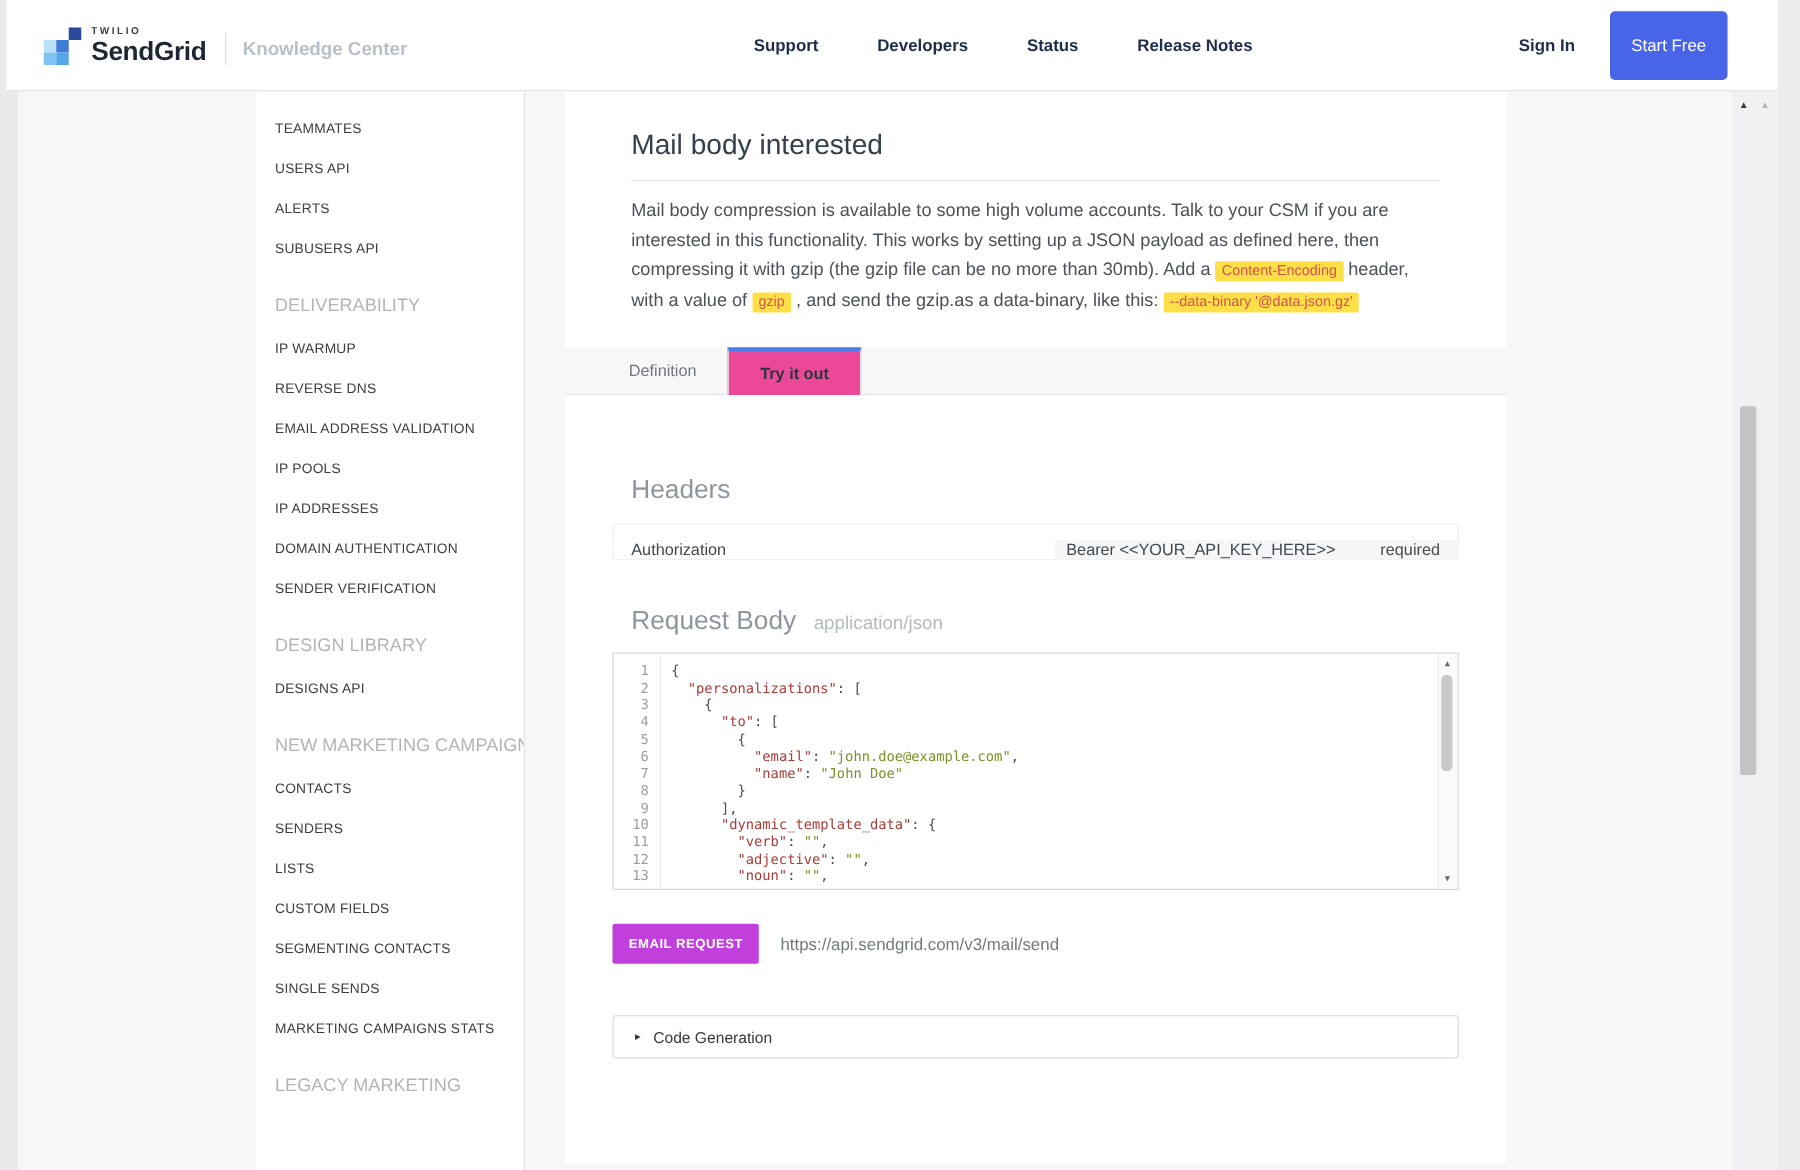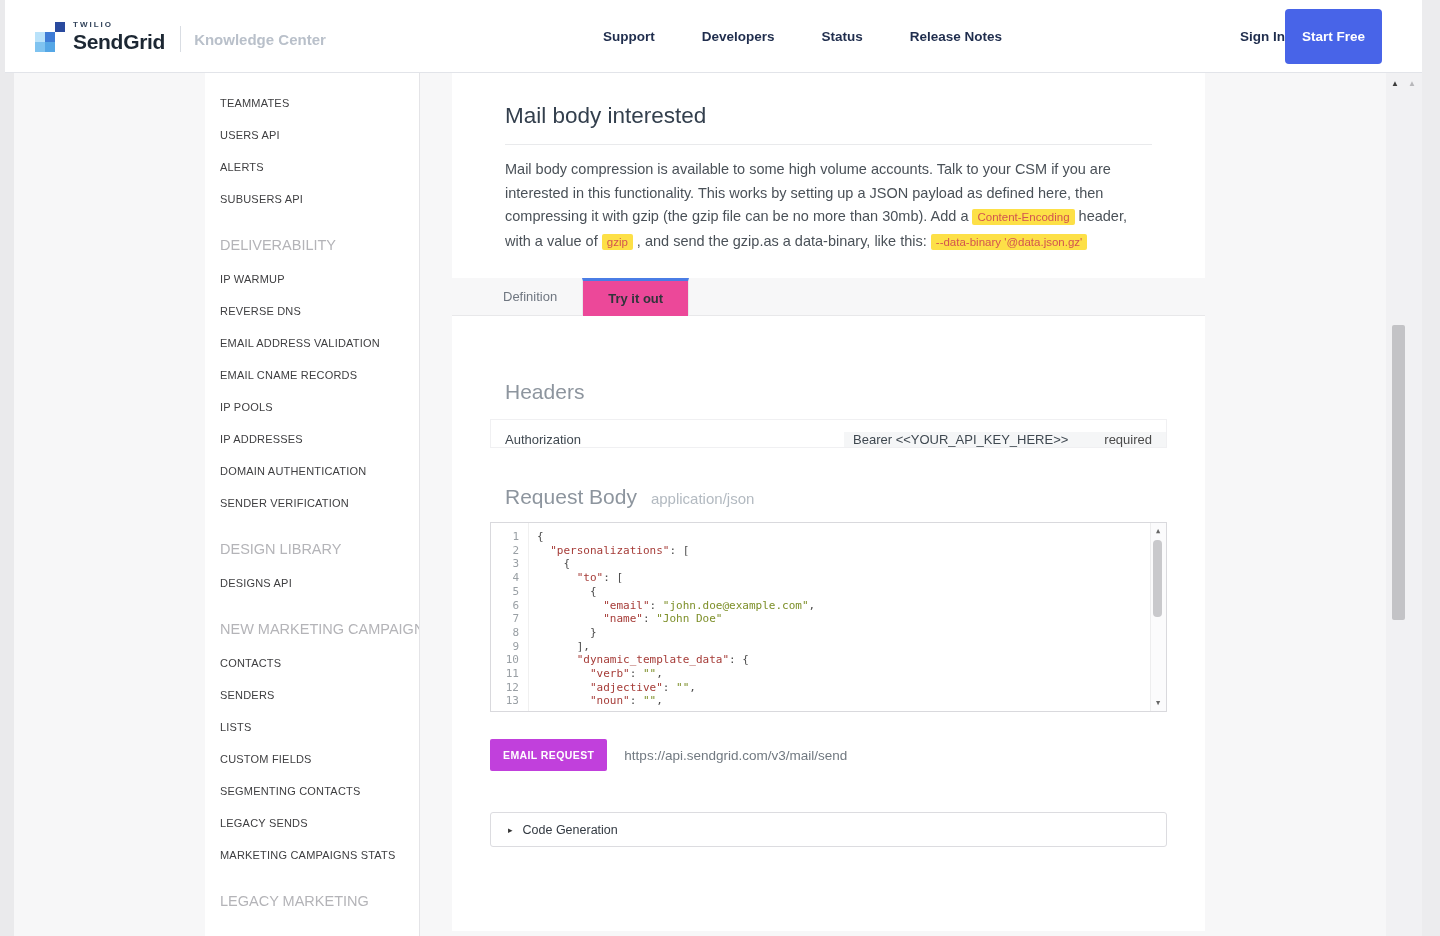--- a/index.html
+++ b/index.html
@@ -19,23 +19,23 @@
   .lm-mid{left:10px;top:11px;background:#3e7cd6;}
   .lm-light{left:0;top:21px;background:#7fc3f0;}
   .lm-light2{left:10px;top:21px;background:#55a7e6;}
   .logo-texts{display:flex;flex-direction:column;line-height:1;}
   .logo-twilio{font-size:8px;font-weight:700;letter-spacing:2px;color:#32435a;margin-bottom:2px;}
   .logo-brand{font-size:21px;font-weight:700;color:#1c2733;letter-spacing:-.3px;}
   .logo-sep{width:1px;height:26px;background:#d9dde3;margin:6px 13px 0 15px;}
   .logo-sub{font-size:15px;font-weight:700;color:#b9c0ca;margin-top:6px;}
   .top-links{position:absolute;left:598px;top:0;height:72px;display:flex;align-items:center;gap:47px;}
   .nav-link{font-size:13.5px;font-weight:700;color:#1f2d4d;cursor:pointer;white-space:nowrap;}
-  .top-right{position:absolute;right:40px;top:0;height:72px;display:flex;align-items:center;}
+  .top-right{position:absolute;right:40px;top:0;height:72px;display:flex;align-items:center;gap:28px;}
   .signin{font-size:13.5px;font-weight:700;color:#1f2d4d;cursor:pointer;}
-  .btn-start{background:#4864e8;color:#fff;font-size:13.5px;font-weight:700;
+  .btn-start{background:#4864e8;color:#fff;font-size:13.5px;font-weight:400;
              padding:20px 17px;border-radius:4px;cursor:pointer;}
 
   
   .sidebar{position:absolute;left:205px;top:73px;bottom:0;width:215px;background:#fff;
            border-right:1px solid #e4e4e7;box-sizing:border-box;padding-top:14px;overflow:hidden;}
   .side-link{height:32px;display:flex;align-items:center;padding-left:15px;
              font-size:11px;color:#3e3e40;letter-spacing:.2px;cursor:pointer;white-space:nowrap;}
   .side-section{height:36px;margin-top:12px;display:flex;align-items:center;padding-left:15px;
                 font-size:14.5px;color:#b4b4b8;white-space:nowrap;}
 
@@ -135,34 +135,33 @@
 
   <aside class="sidebar">
       <div class="side-link">TEAMMATES</div>
       <div class="side-link">USERS API</div>
       <div class="side-link">ALERTS</div>
       <div class="side-link">SUBUSERS API</div>
       <div class="side-section">DELIVERABILITY</div>
       <div class="side-link">IP WARMUP</div>
       <div class="side-link">REVERSE DNS</div>
       <div class="side-link">EMAIL ADDRESS VALIDATION</div>
-      <div class="side-link">EMAIL CNAME RECORDS</div>
       <div class="side-link">IP POOLS</div>
       <div class="side-link">IP ADDRESSES</div>
       <div class="side-link">DOMAIN AUTHENTICATION</div>
       <div class="side-link">SENDER VERIFICATION</div>
       <div class="side-section">DESIGN LIBRARY</div>
       <div class="side-link">DESIGNS API</div>
       <div class="side-section">NEW MARKETING CAMPAIGNS</div>
       <div class="side-link">CONTACTS</div>
       <div class="side-link">SENDERS</div>
       <div class="side-link">LISTS</div>
       <div class="side-link">CUSTOM FIELDS</div>
       <div class="side-link">SEGMENTING CONTACTS</div>
-      <div class="side-link">LEGACY SENDS</div>
+      <div class="side-link">SINGLE SENDS</div>
       <div class="side-link">MARKETING CAMPAIGNS STATS</div>
       <div class="side-section">LEGACY MARKETING</div>
     </aside>
 
   <main class="main">
     <section class="card-intro">
       <h1 class="page-title">Mail body interested</h1>
       <p class="intro-p">
         <span>Mail body compression is available to some high volume accounts. Talk to your CSM if you are interested in this functionality. This works by setting up a JSON payload as defined here, then compressing it with gzip (the gzip file can be no more than 30mb). Add a </span><span class="inline-code">Content-Encoding</span><span> header, with a value of </span><span class="inline-code">gzip</span><span> , and send the gzip.as a data-binary, like this: </span><span class="inline-code">--data-binary '@data.json.gz'</span>
       </p>

